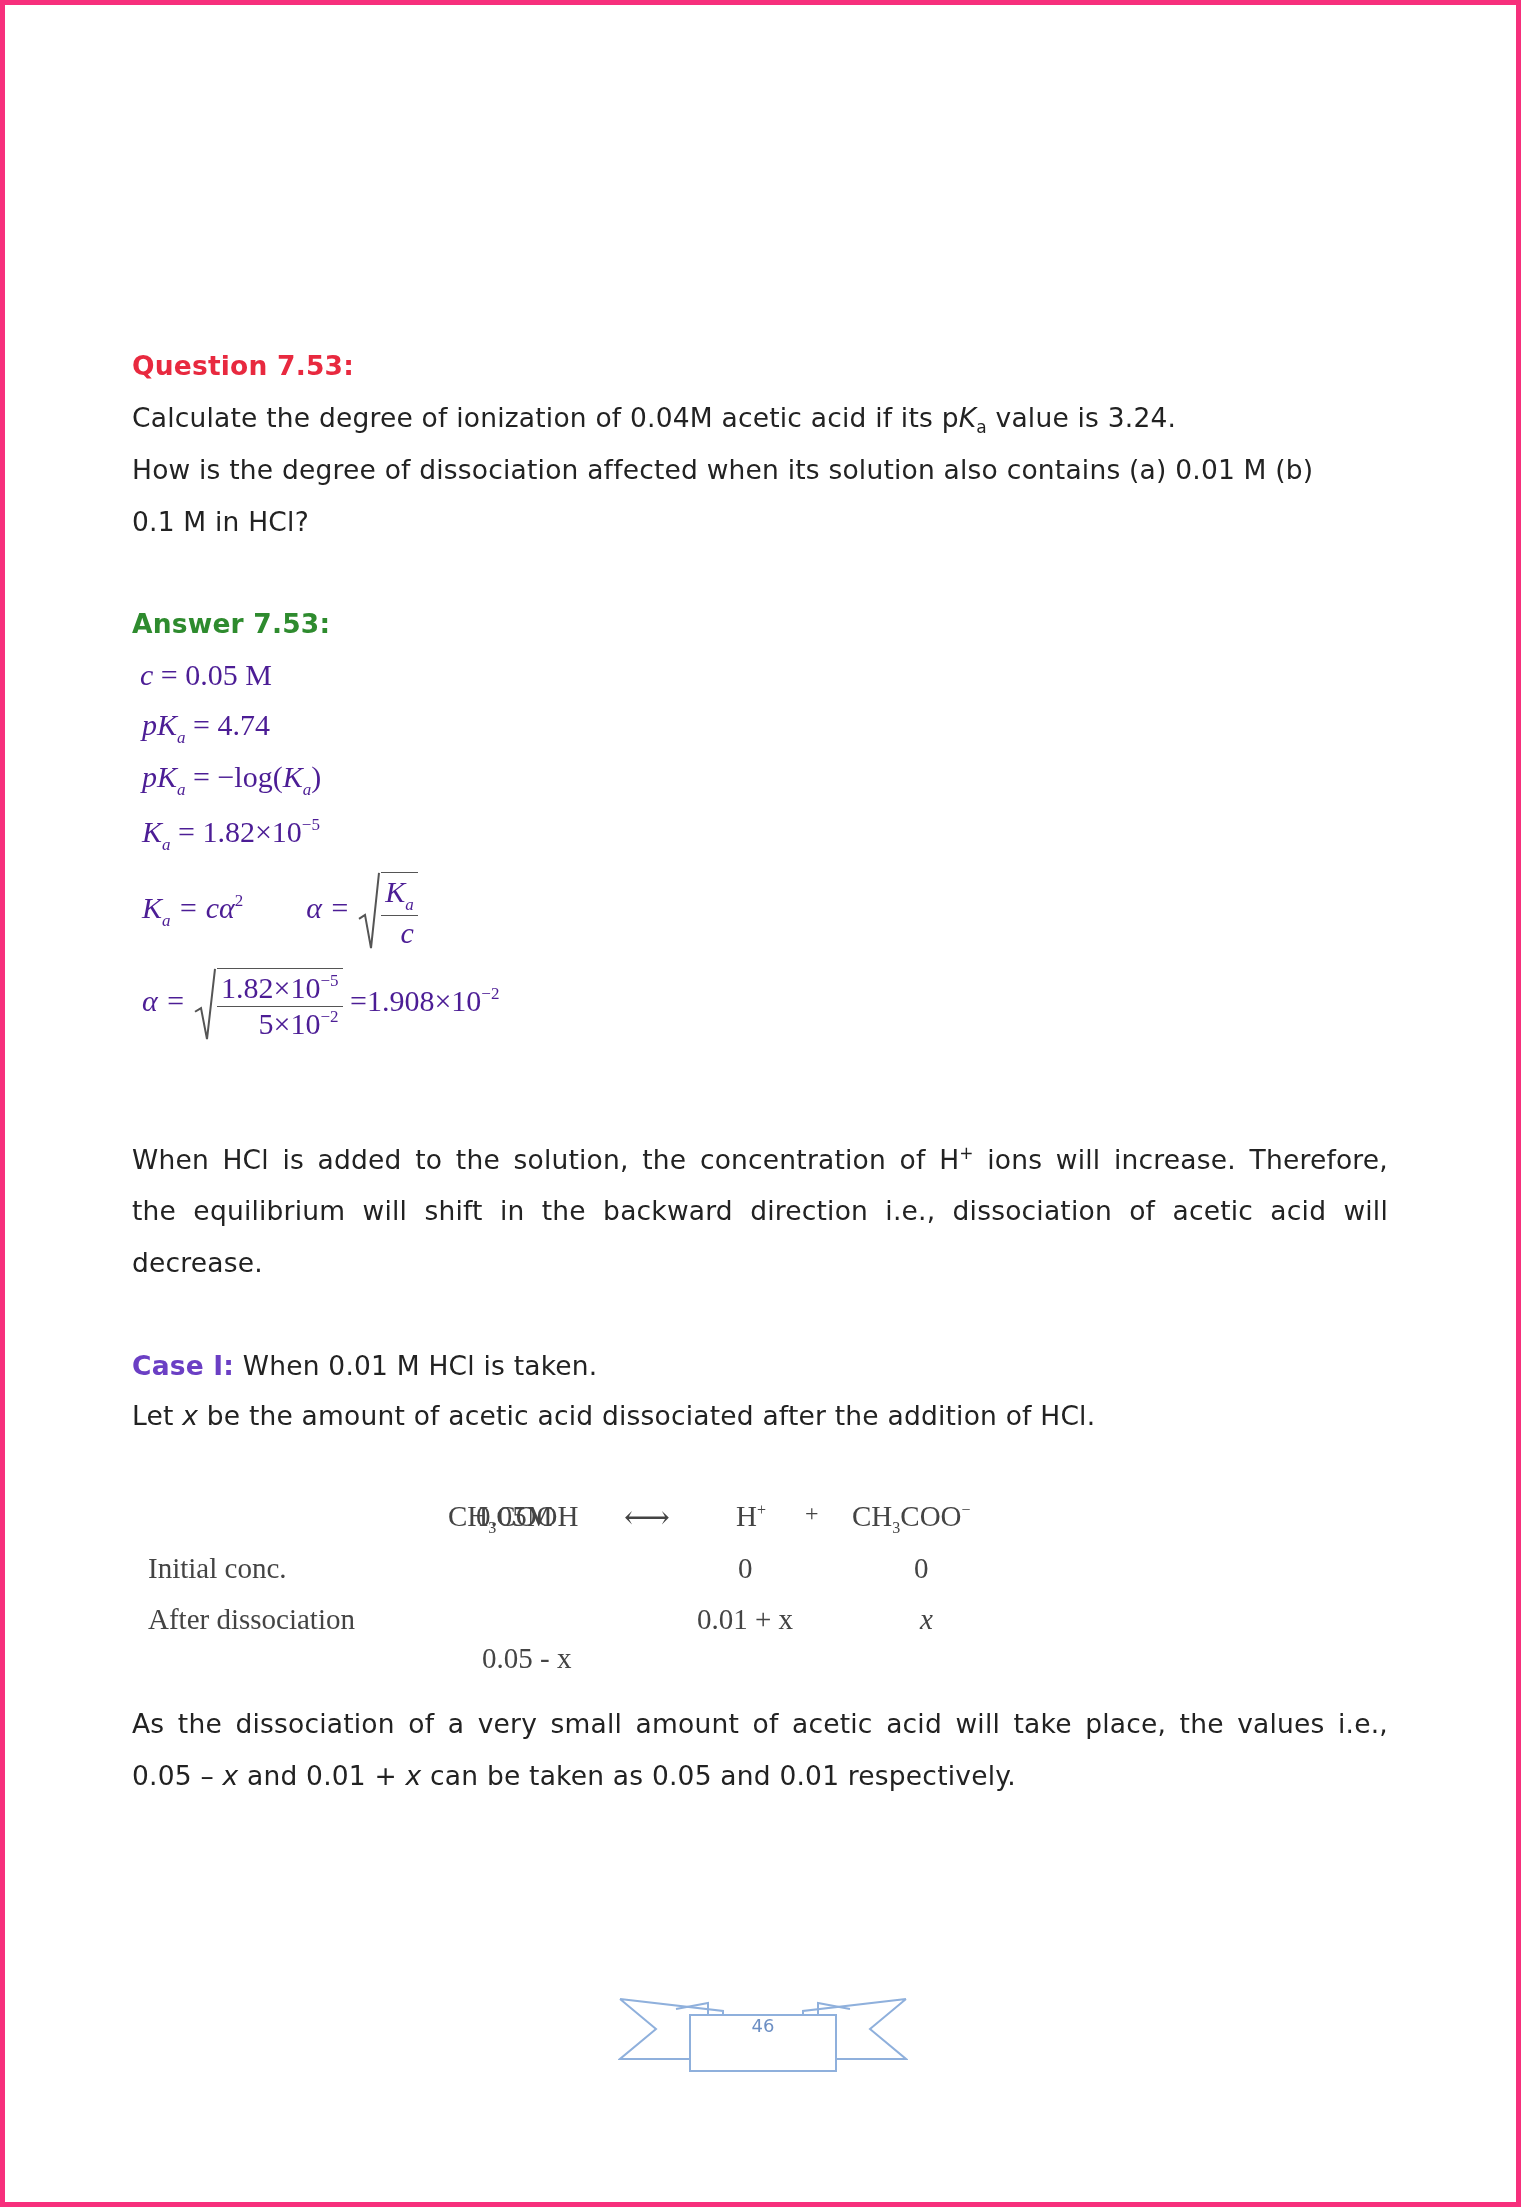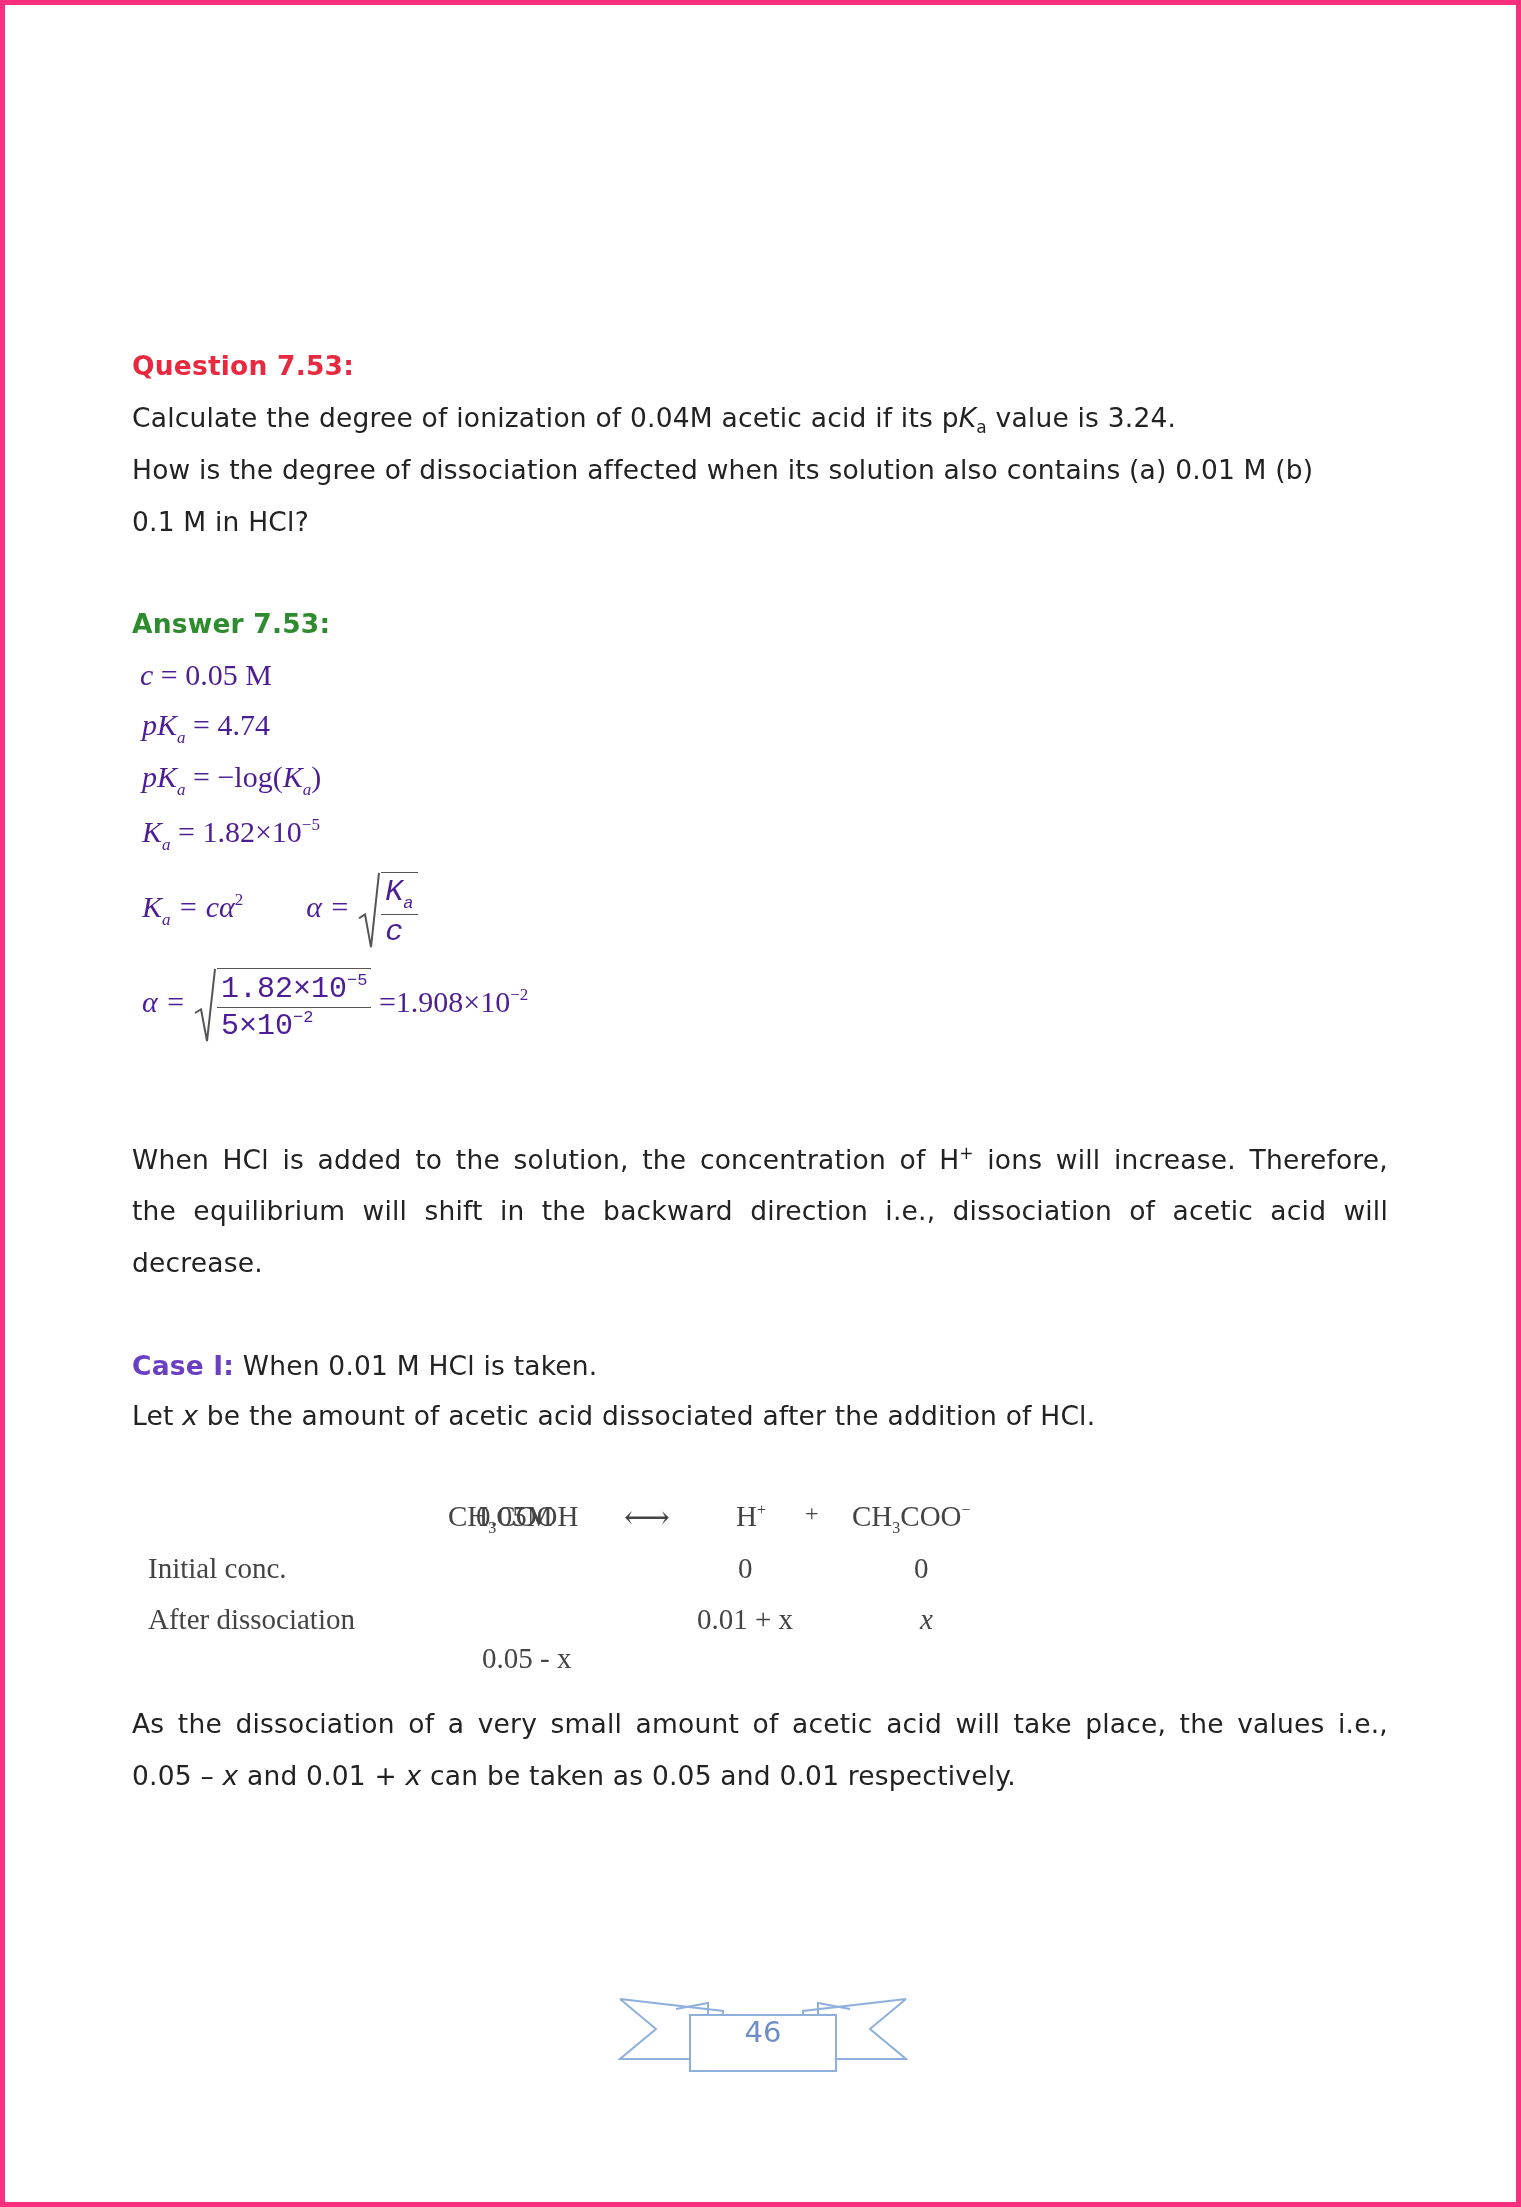--- a/index.html
+++ b/index.html
@@ -18,37 +18,37 @@
     .q-head { color: #e8293f; font-weight: bold; }
     .a-head { color: #2e8b2e; font-weight: bold; }
     .case-head { color: #6b3fc4; font-weight: bold; }
     .math {
       position: absolute; font-family: "Liberation Serif", "DejaVu Serif", serif;
       font-size: 30px; color: #4c1d95; white-space: nowrap;
     }
     .math i { font-style: italic; }
     .math sub { font-size: 17px; vertical-align: -8px; font-style: italic; }
     .math sup { font-size: 17px; vertical-align: 12px; }
-    .frac { display: inline-block; vertical-align: middle; text-align: left; font-family: Liberation Mono, monospace; }
+    .frac { display: inline-block; vertical-align: middle; text-align: right; }
     .frac .num { display: block; padding: 0 4px; border-bottom: 1.5px solid #555; line-height: 1.15; }
     .frac .den { display: block; padding: 0 4px; line-height: 1.15; }
     .sqrt { display: inline-block; vertical-align: middle; position: relative; padding-left: 24px; }
     .sqrt .rad { position: absolute; left: 0; top: 0; width: 24px; height: 100%; }
     .sqrt .body { border-top: 1.5px solid #555; display: inline-block; padding-top: 2px; }
     .table-math {
       position: absolute; font-family: "Liberation Serif", "DejaVu Serif", serif;
       font-size: 29px; color: #444;
     }
     .tcell { position: absolute; white-space: nowrap; }
     .tcell sub { font-size: 16px; vertical-align: -7px; }
     .tcell sup { font-size: 16px; vertical-align: 11px; }
     .pager { position: absolute; left: 618px; top: 1993px; width: 290px; height: 90px; }
     .pager-num {
       position: absolute; left: 0; width: 290px; top: 22px; text-align: center;
-      font-family: "DejaVu Sans", sans-serif; font-size: 29px; color: #6d8fc4;
+      font-family: "DejaVu Sans", sans-serif; font-size: 18px; color: #6d8fc4;
     }
   </style>
 </head>
 <body>
 
 <div class="page-border"></div>
 
 <div class="content">
 
   <div class="line q-head" style="top:350px">Question 7.53:</div>

